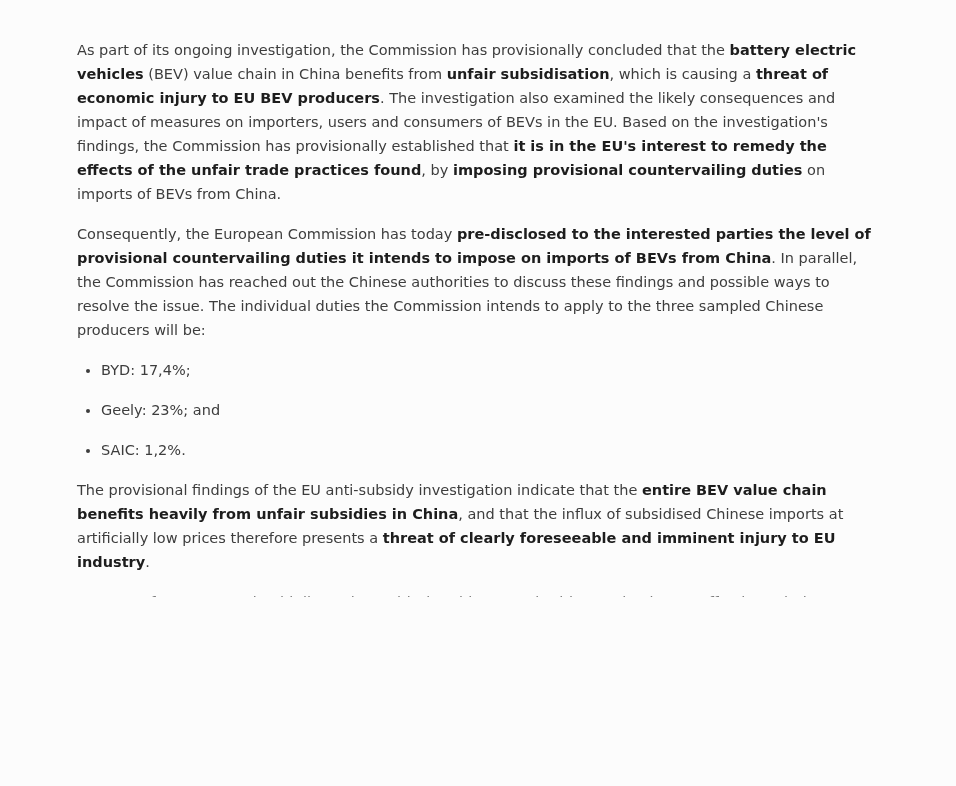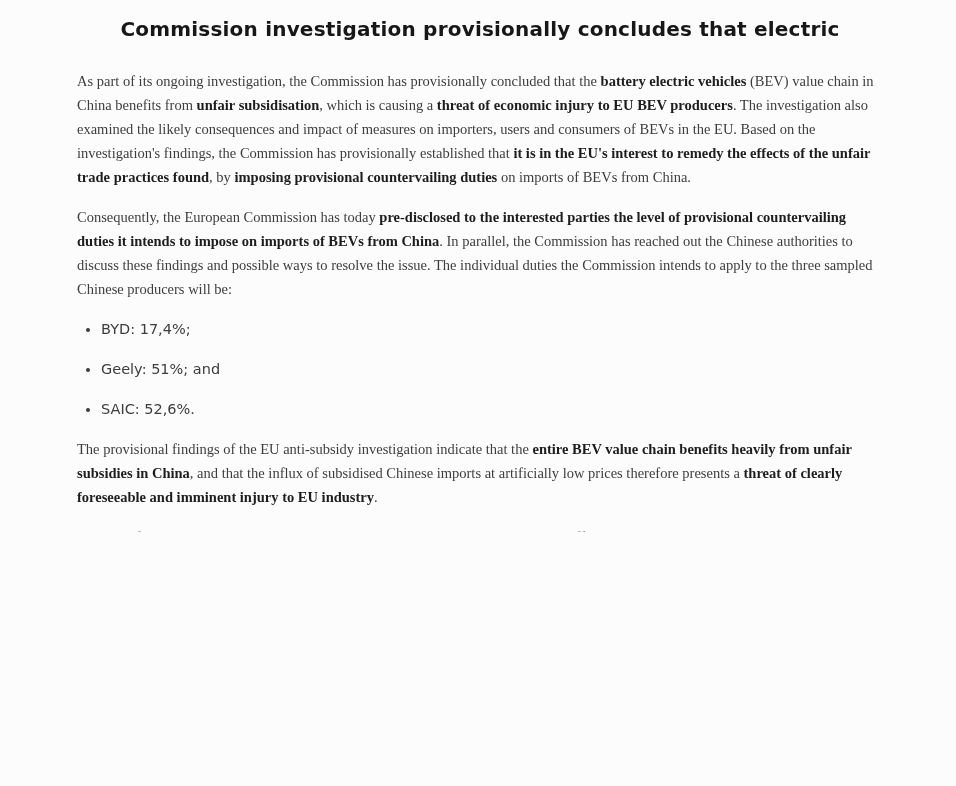--- a/index.html
+++ b/index.html
@@ -31,21 +31,20 @@
     color:var(--title-text);
     text-align:center;
     letter-spacing:0.2px;
   }
   h1.article-title .title-line{display:block;}
   .article-body p{
     margin:0 0 16px 0;
     font-size:14.5px;
     line-height:24px;
     color:var(--body-text);
-    font-family:Liberation Serif, serif;
   }
   .article-body b{
     color:var(--bold-text);
     font-weight:bold;
   }
   .article-body ul{
     margin:6px 0 16px 0;
     padding:0 0 0 24px;
     list-style:disc outside;
   }
@@ -60,26 +59,25 @@
     overflow:hidden;
     margin:0;
     color:#7a7a7a;
   }
 </style>
 </head>
 <body>
 
 <div class="page">
   <h1 class="article-title">
-    <span class="title-line">Commission investigation provisionally concludes that electric</span>
   </h1>
   <div class="article-body" id="article-body">
       <p><span>As part of its ongoing investigation, the Commission has provisionally concluded that the </span><b>battery electric vehicles</b><span> (BEV) value chain in China benefits from </span><b>unfair subsidisation</b><span>, which is causing a </span><b>threat of economic injury to EU BEV producers</b><span>. The investigation also examined the likely consequences and impact of measures on importers, users and consumers of BEVs in the EU. Based on the investigation's findings, the Commission has provisionally established that </span><b>it is in the EU's interest to remedy the effects of the unfair trade practices found</b><span>, by </span><b>imposing provisional countervailing duties</b><span> on imports of BEVs from China.</span></p>
       <p><span>Consequently, the European Commission has today </span><b>pre-disclosed to the interested parties the level of provisional countervailing duties it intends to impose on imports of BEVs from China</b><span>. In parallel, the Commission has reached out the Chinese authorities to discuss these findings and possible ways to resolve the issue. The individual duties the Commission intends to apply to the three sampled Chinese producers will be:</span></p>
       <ul>
         <li>BYD: 17,4%;</li>
-        <li>Geely: 51%; and</li>
-        <li>SAIC: 52,6%.</li>
+        <li>Geely: 23%; and</li>
+        <li>SAIC: 1,2%.</li>
       </ul>
       <p><span>The provisional findings of the EU anti-subsidy investigation indicate that the </span><b>entire BEV value chain benefits heavily from unfair subsidies in China</b><span>, and that the influx of subsidised Chinese imports at artificially low prices therefore presents a </span><b>threat of clearly foreseeable and imminent injury to EU industry</b><span>.</span></p>
       <p class="clipped"><span>In terms of next steps, should discussions with the Chinese authorities not lead to an effective solution, provisional duties would apply.</span></p>
     </div>
 </div>
 
 </body></html>

